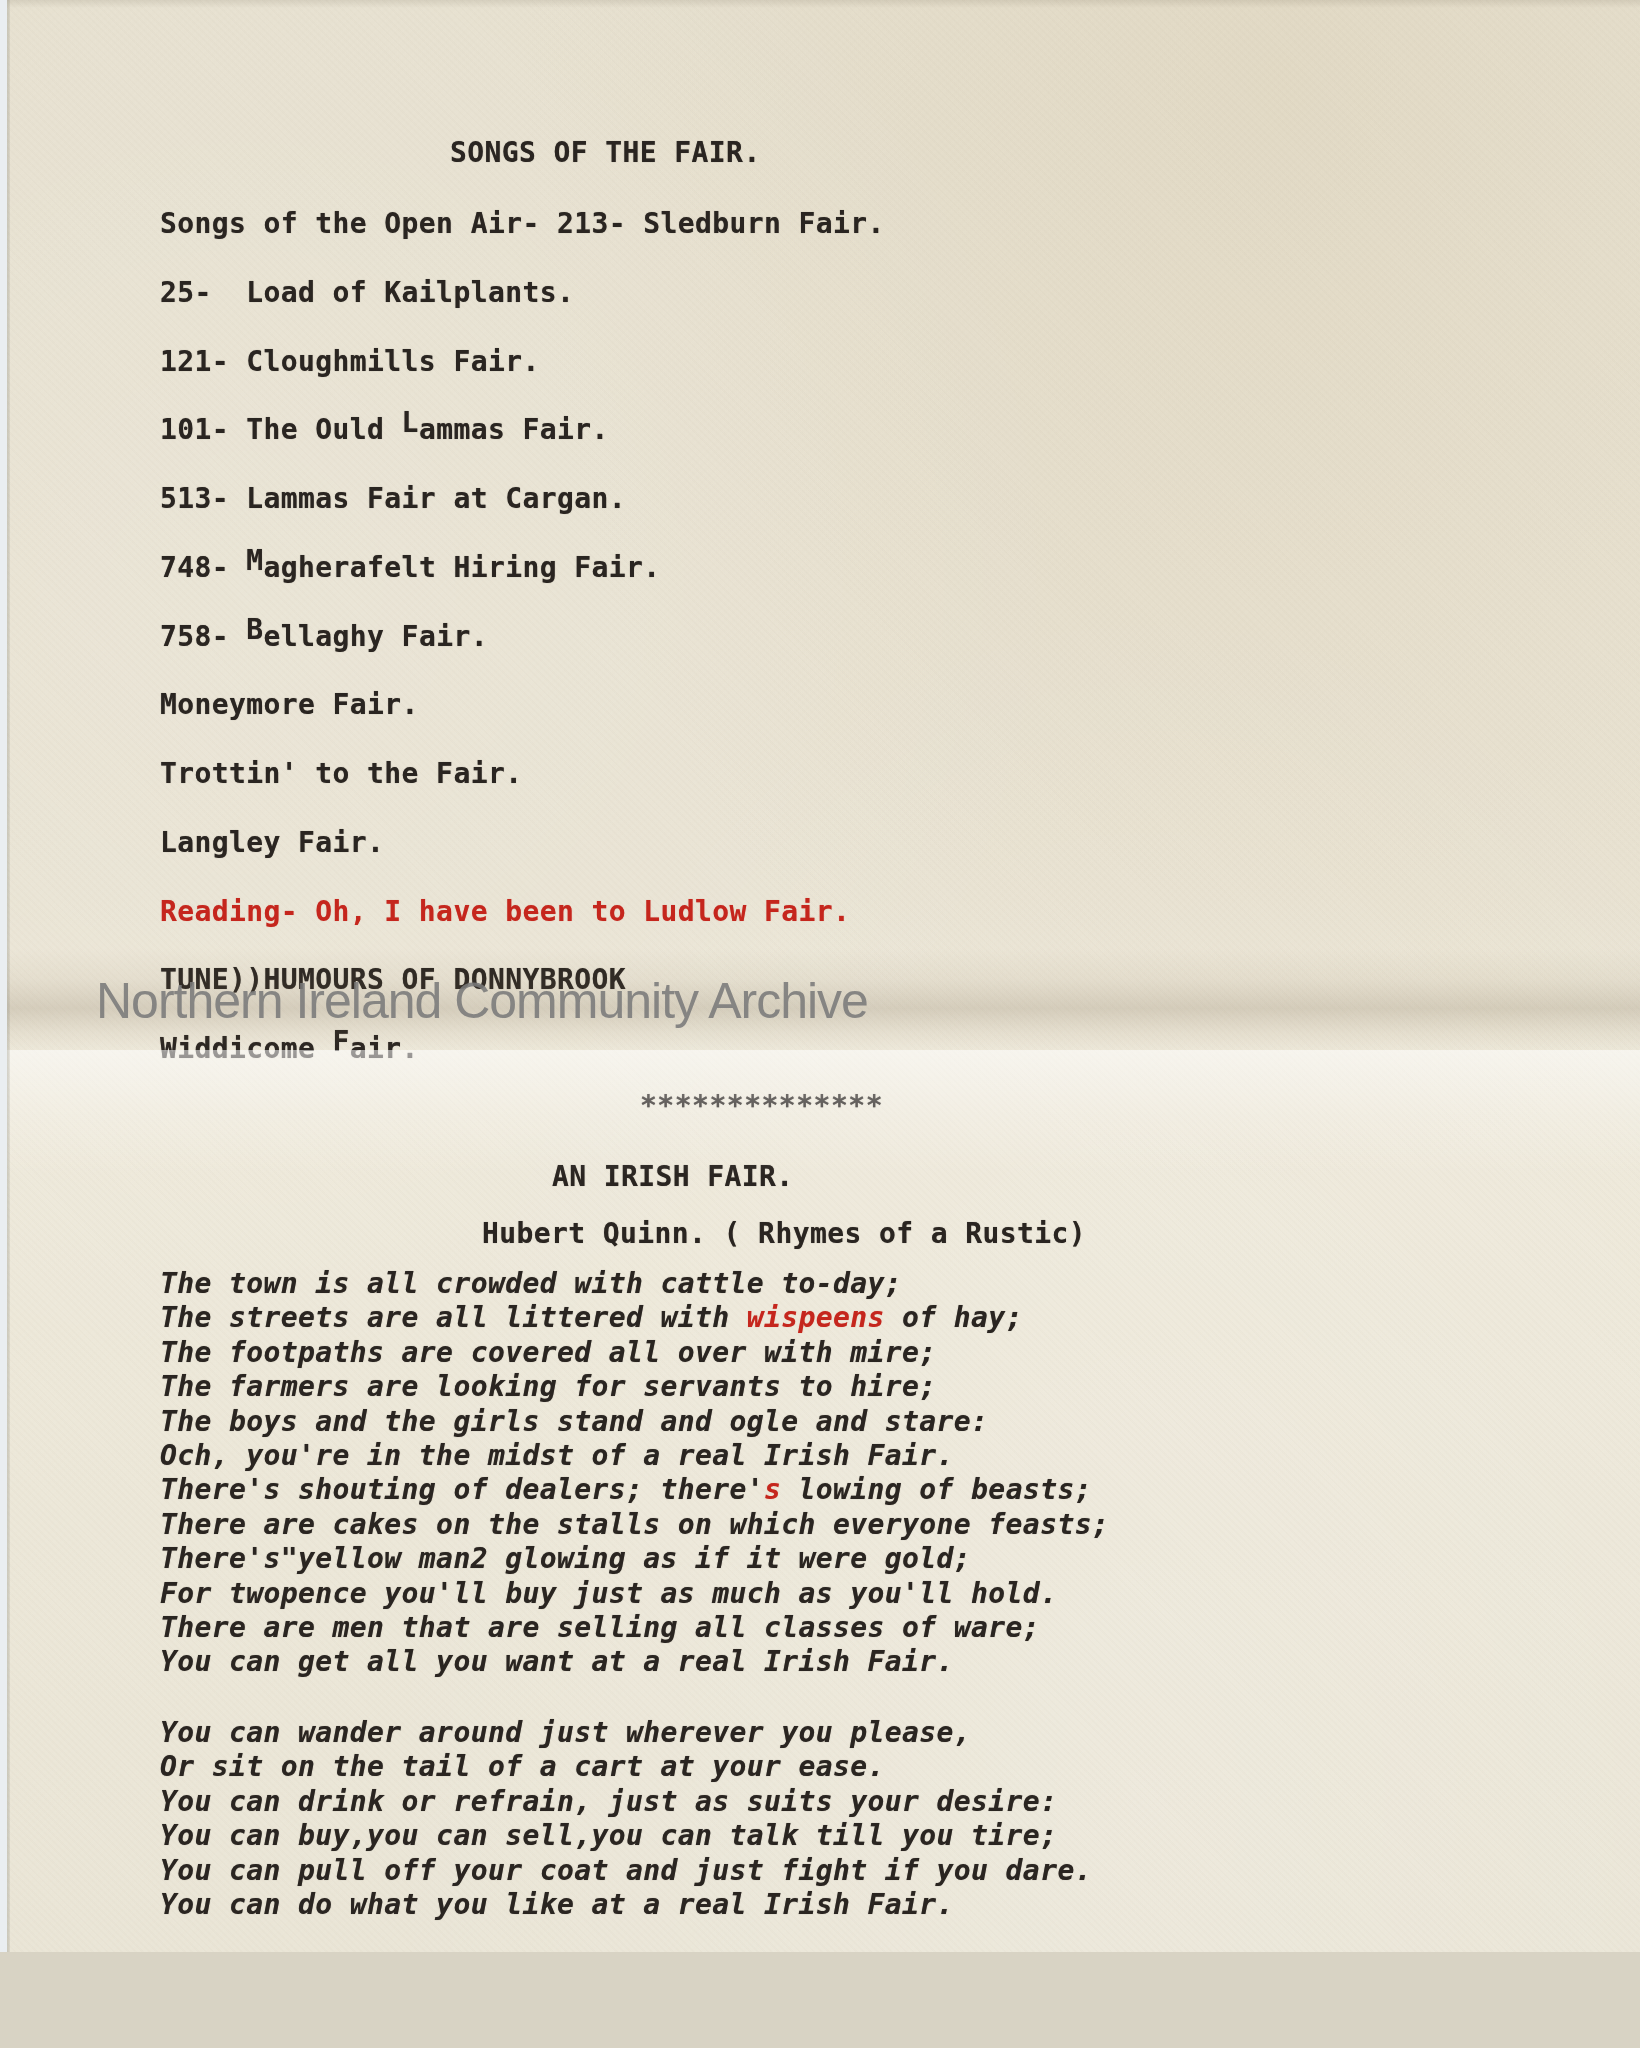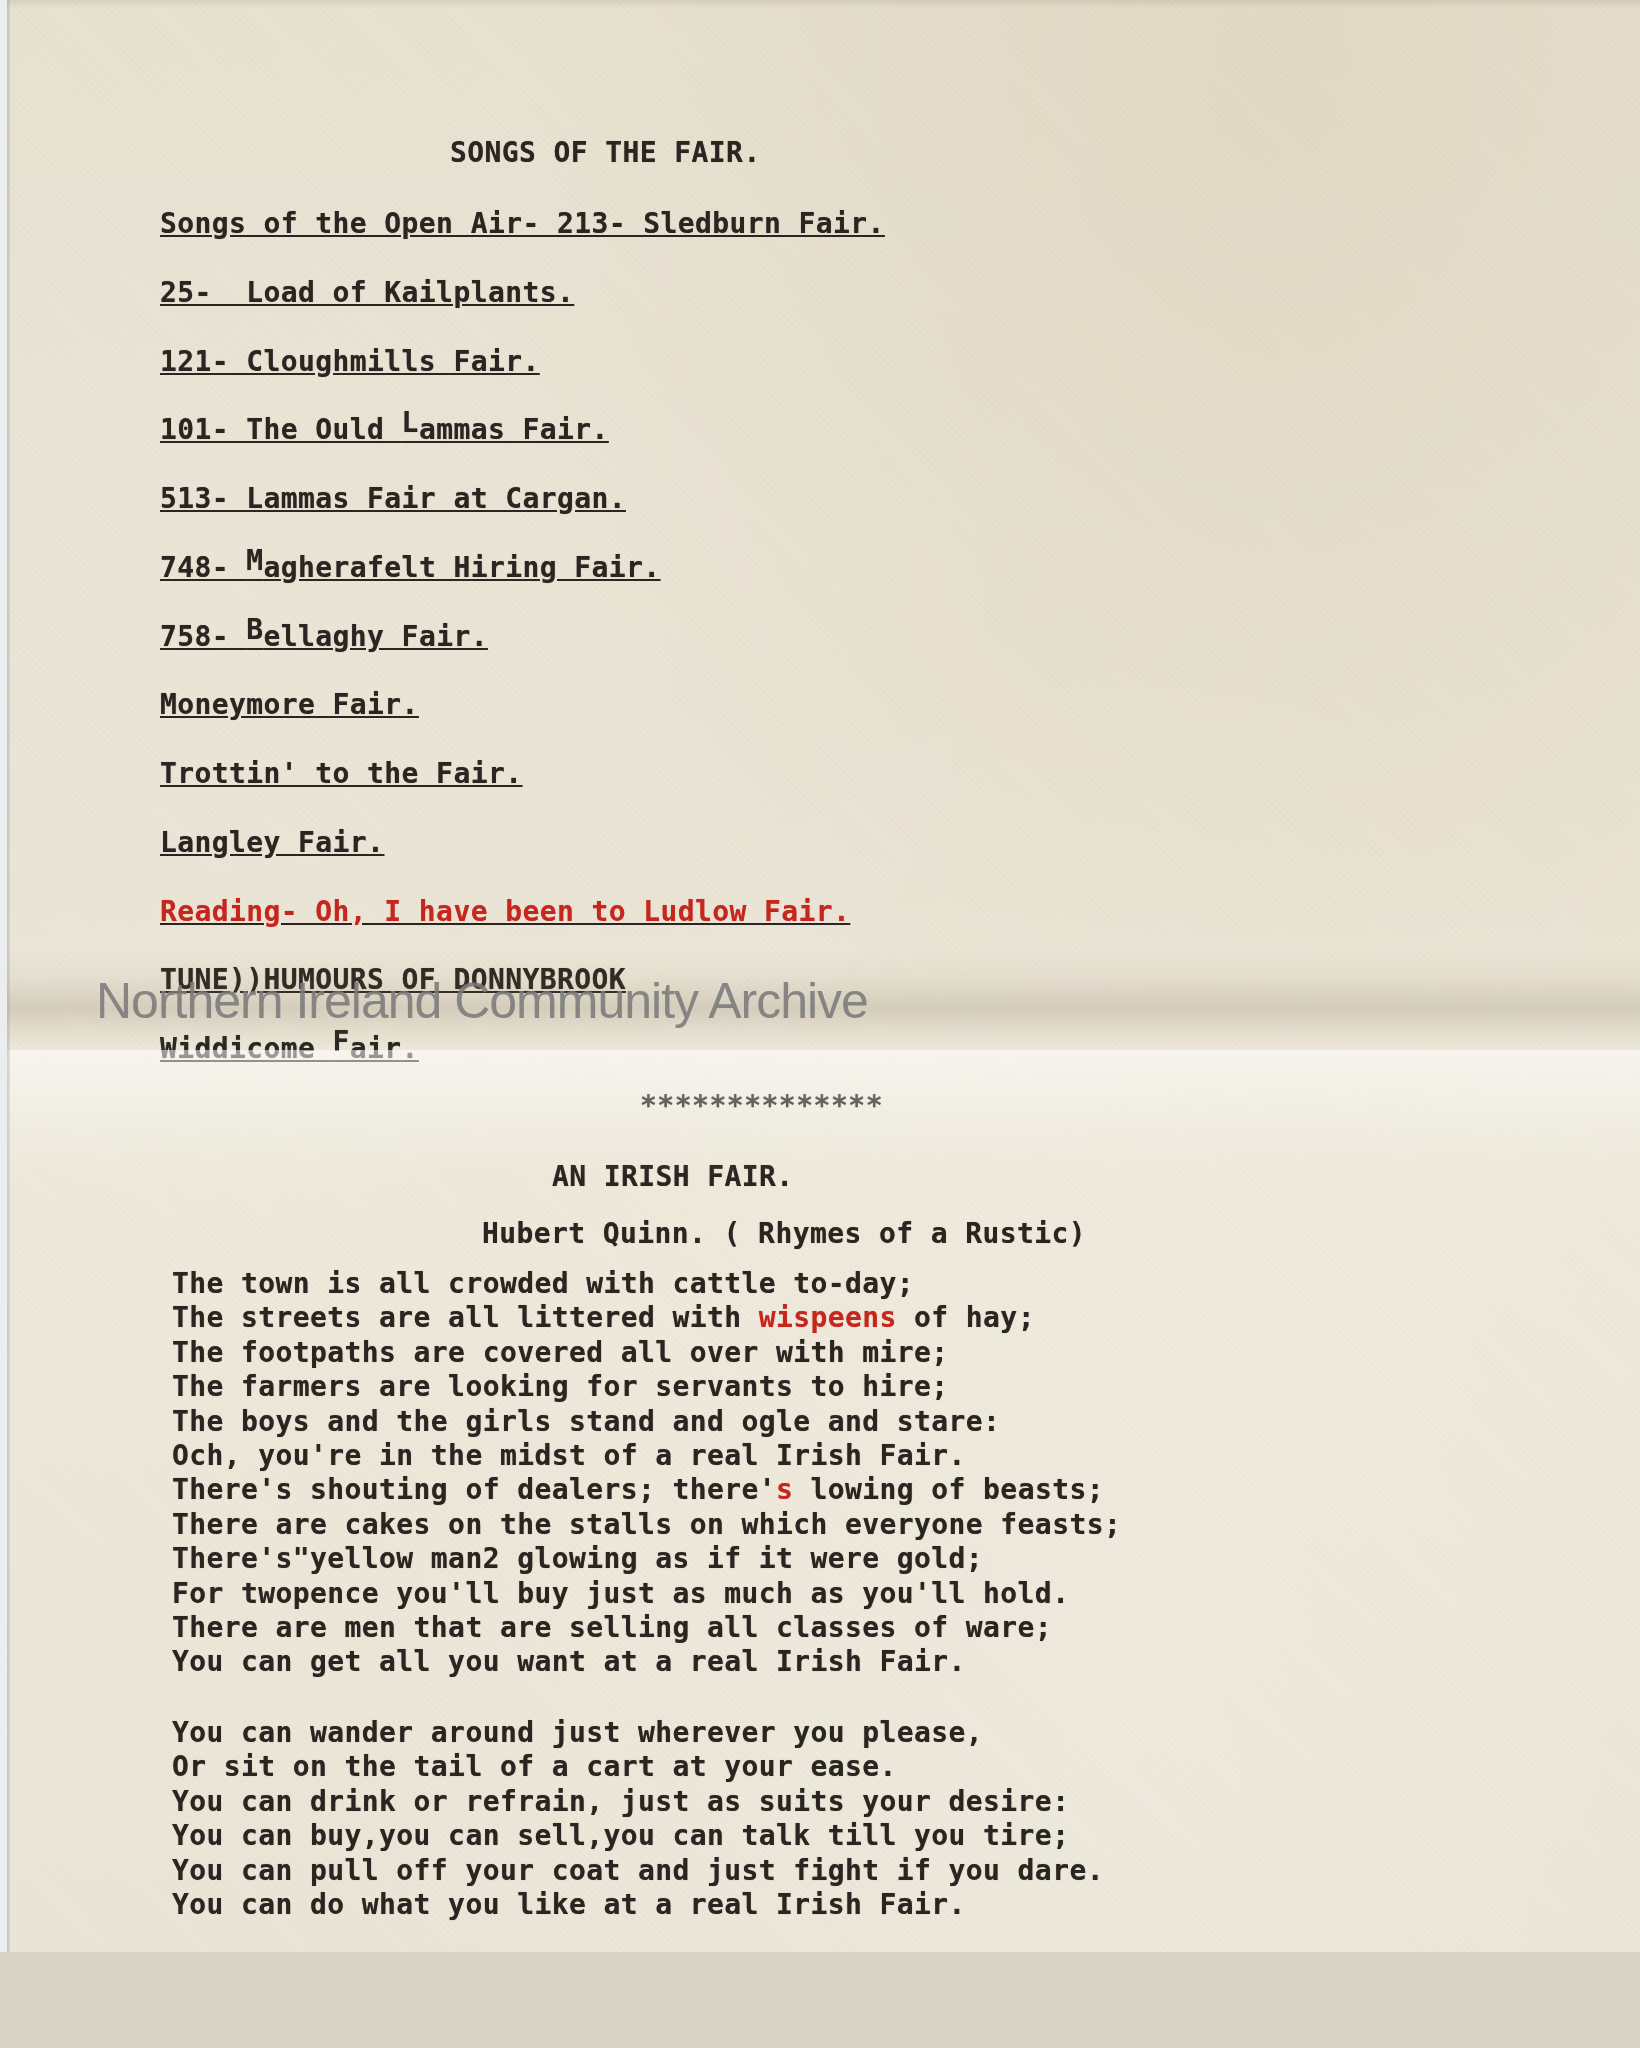--- a/index.html
+++ b/index.html
@@ -43,31 +43,31 @@
   .typewriter{
     position:absolute;z-index:2;
     font-family:"DejaVu Sans Mono","Liberation Mono",monospace;
     font-weight:700;font-size:28px;color:var(--ink);
     letter-spacing:0.4px;white-space:pre;
     text-shadow:0 0 0.8px rgba(38,33,28,0.55);
   }
   .red{color:var(--red);text-shadow:0 0 0.8px rgba(197,38,29,0.45);}
   .raise{position:relative;top:-7px;}
   .title{left:450px;top:136px;}
-  .song-list{left:160px;top:190px;line-height:68.75px;text-decoration:underline;}
+  .song-list{left:160px;top:190px;line-height:68.75px;}
   .watermark{
     position:absolute;left:96px;top:972px;z-index:5;
     font-family:"Liberation Sans","DejaVu Sans",sans-serif;
     font-weight:400;font-size:50px;letter-spacing:-1px;white-space:nowrap;
     color:rgba(122,122,122,0.88);
   }
   .separator{left:640px;top:1089px;letter-spacing:0.5px;}
   .poem-title{left:552px;top:1160px;}
   .poem-byline{left:482px;top:1194px;margin-top:23px;}
-  .poem-body{left:172px;top:1267px;line-height:34.4px;}
+  .poem-body{left:160px;top:1267px;line-height:34.4px;font-style:italic;}
   .stanza:nth-child(2){}
   .stanza:nth-child(3){margin-top:36px;}
   .footer-red{left:160px;top:1984px;line-height:34.4px;}
   .footer-red span{color:var(--red-bright);text-shadow:0 0 0.8px rgba(213,54,42,0.45);}
 </style>
 </head>
 <body>
 
 <div class="page">
   <div class="texture"></div>

